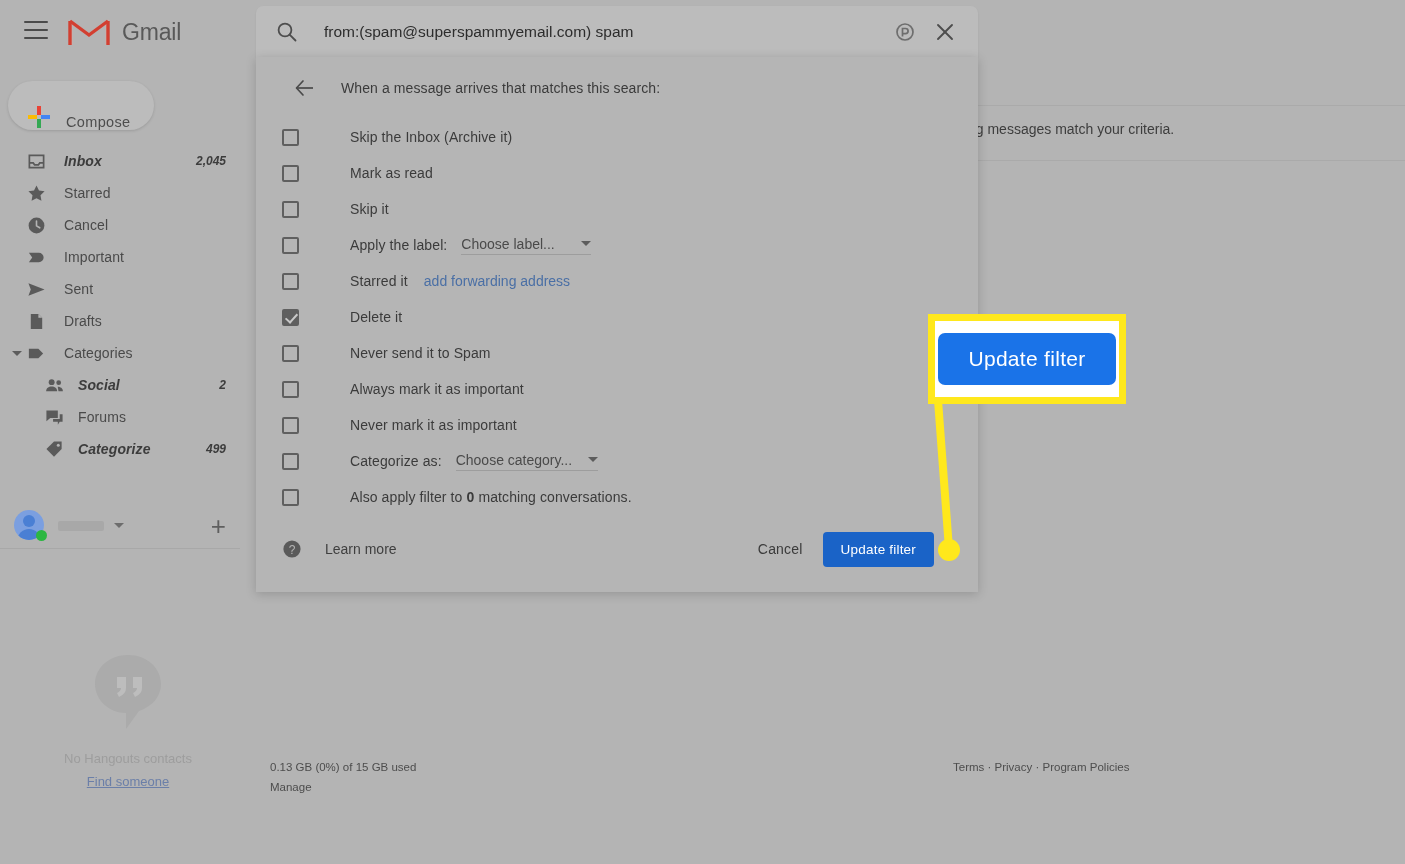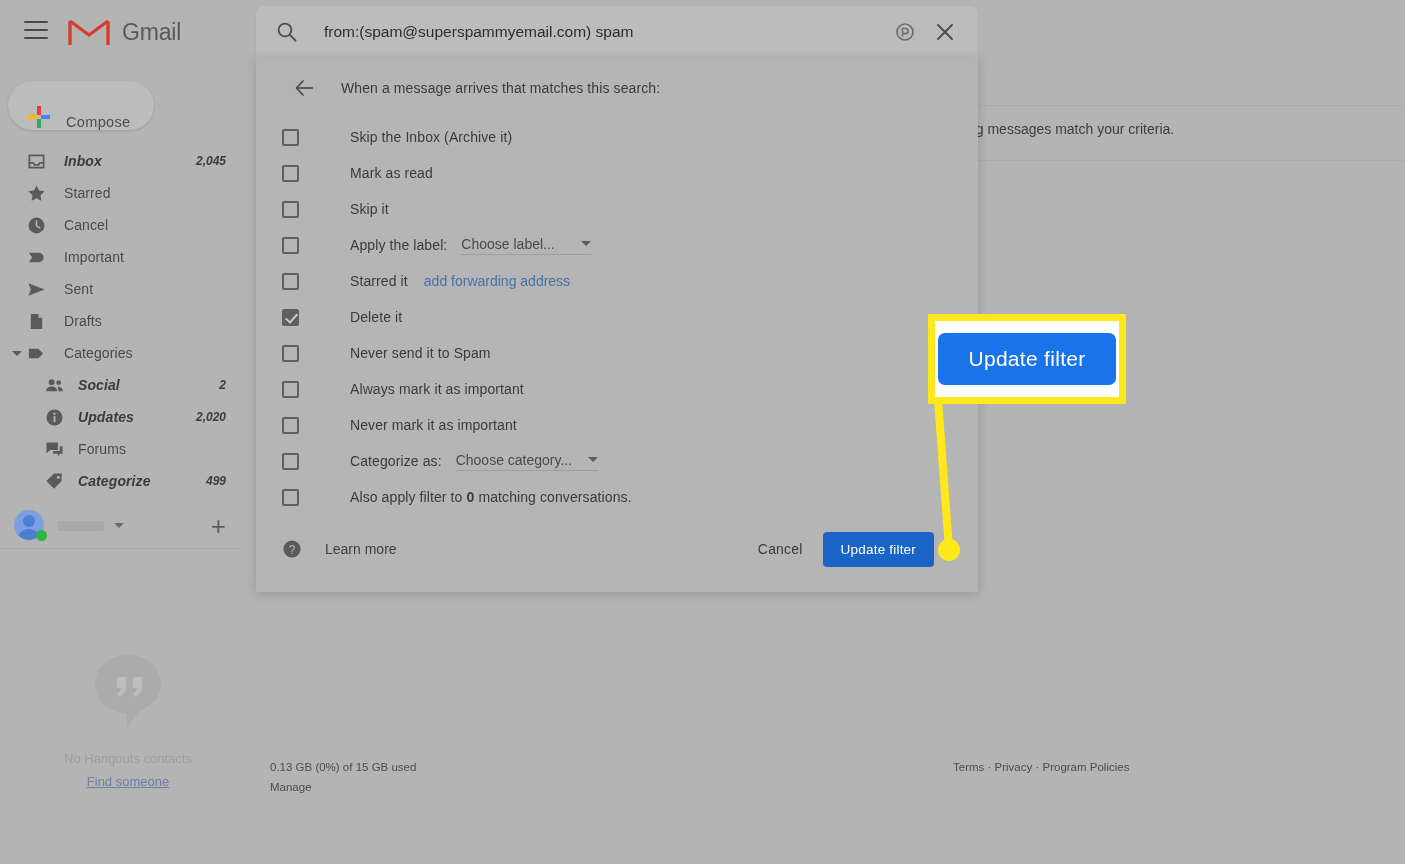--- a/index.html
+++ b/index.html
@@ -370,31 +370,20 @@
             <svg viewBox="0 0 20 20" width="19" height="19">
               <circle cx="7" cy="6.5" r="3.1" fill="#5a5a5a"></circle>
               <circle cx="14.4" cy="7" r="2.5" fill="#5a5a5a"></circle>
               <path d="M1.2 16c0-3.3 2.6-5 5.8-5s5.8 1.7 5.8 5z" fill="#5a5a5a"></path>
               <path d="M13.4 11.4c2.8.1 5.4 1.5 5.4 4.6h-4.6z" fill="#5a5a5a"></path>
             </svg>
           </span>
           <span class="lbl">Social</span>
           <span class="cnt">2</span>
         </div>
-        <div class="nav-item bold sub">
-          <span class="ic">
-            <svg viewBox="0 0 20 20" width="19" height="19">
-              <circle cx="10" cy="10" r="8.4" fill="#5a5a5a"></circle>
-              <rect x="9" y="8.4" width="2" height="6.4" fill="#b4b4b4"></rect>
-              <rect x="9" y="5" width="2" height="2.2" fill="#b4b4b4"></rect>
-            </svg>
-          </span>
-          <span class="lbl">Updates</span>
-          <span class="cnt">2,020</span>
-        </div>
         <div class="nav-item sub">
           <span class="ic">
             <svg viewBox="0 0 20 20" width="19" height="19">
               <path d="M1.5 2.5h12v8h-8l-4 3.5z" fill="#5a5a5a"></path>
               <path d="M15.5 6.5h3v8h-3l-2 3v-3h-5v-3h7z" fill="#5a5a5a"></path>
             </svg>
           </span>
           <span class="lbl">Forums</span>
           <span class="cnt"></span>
         </div>

